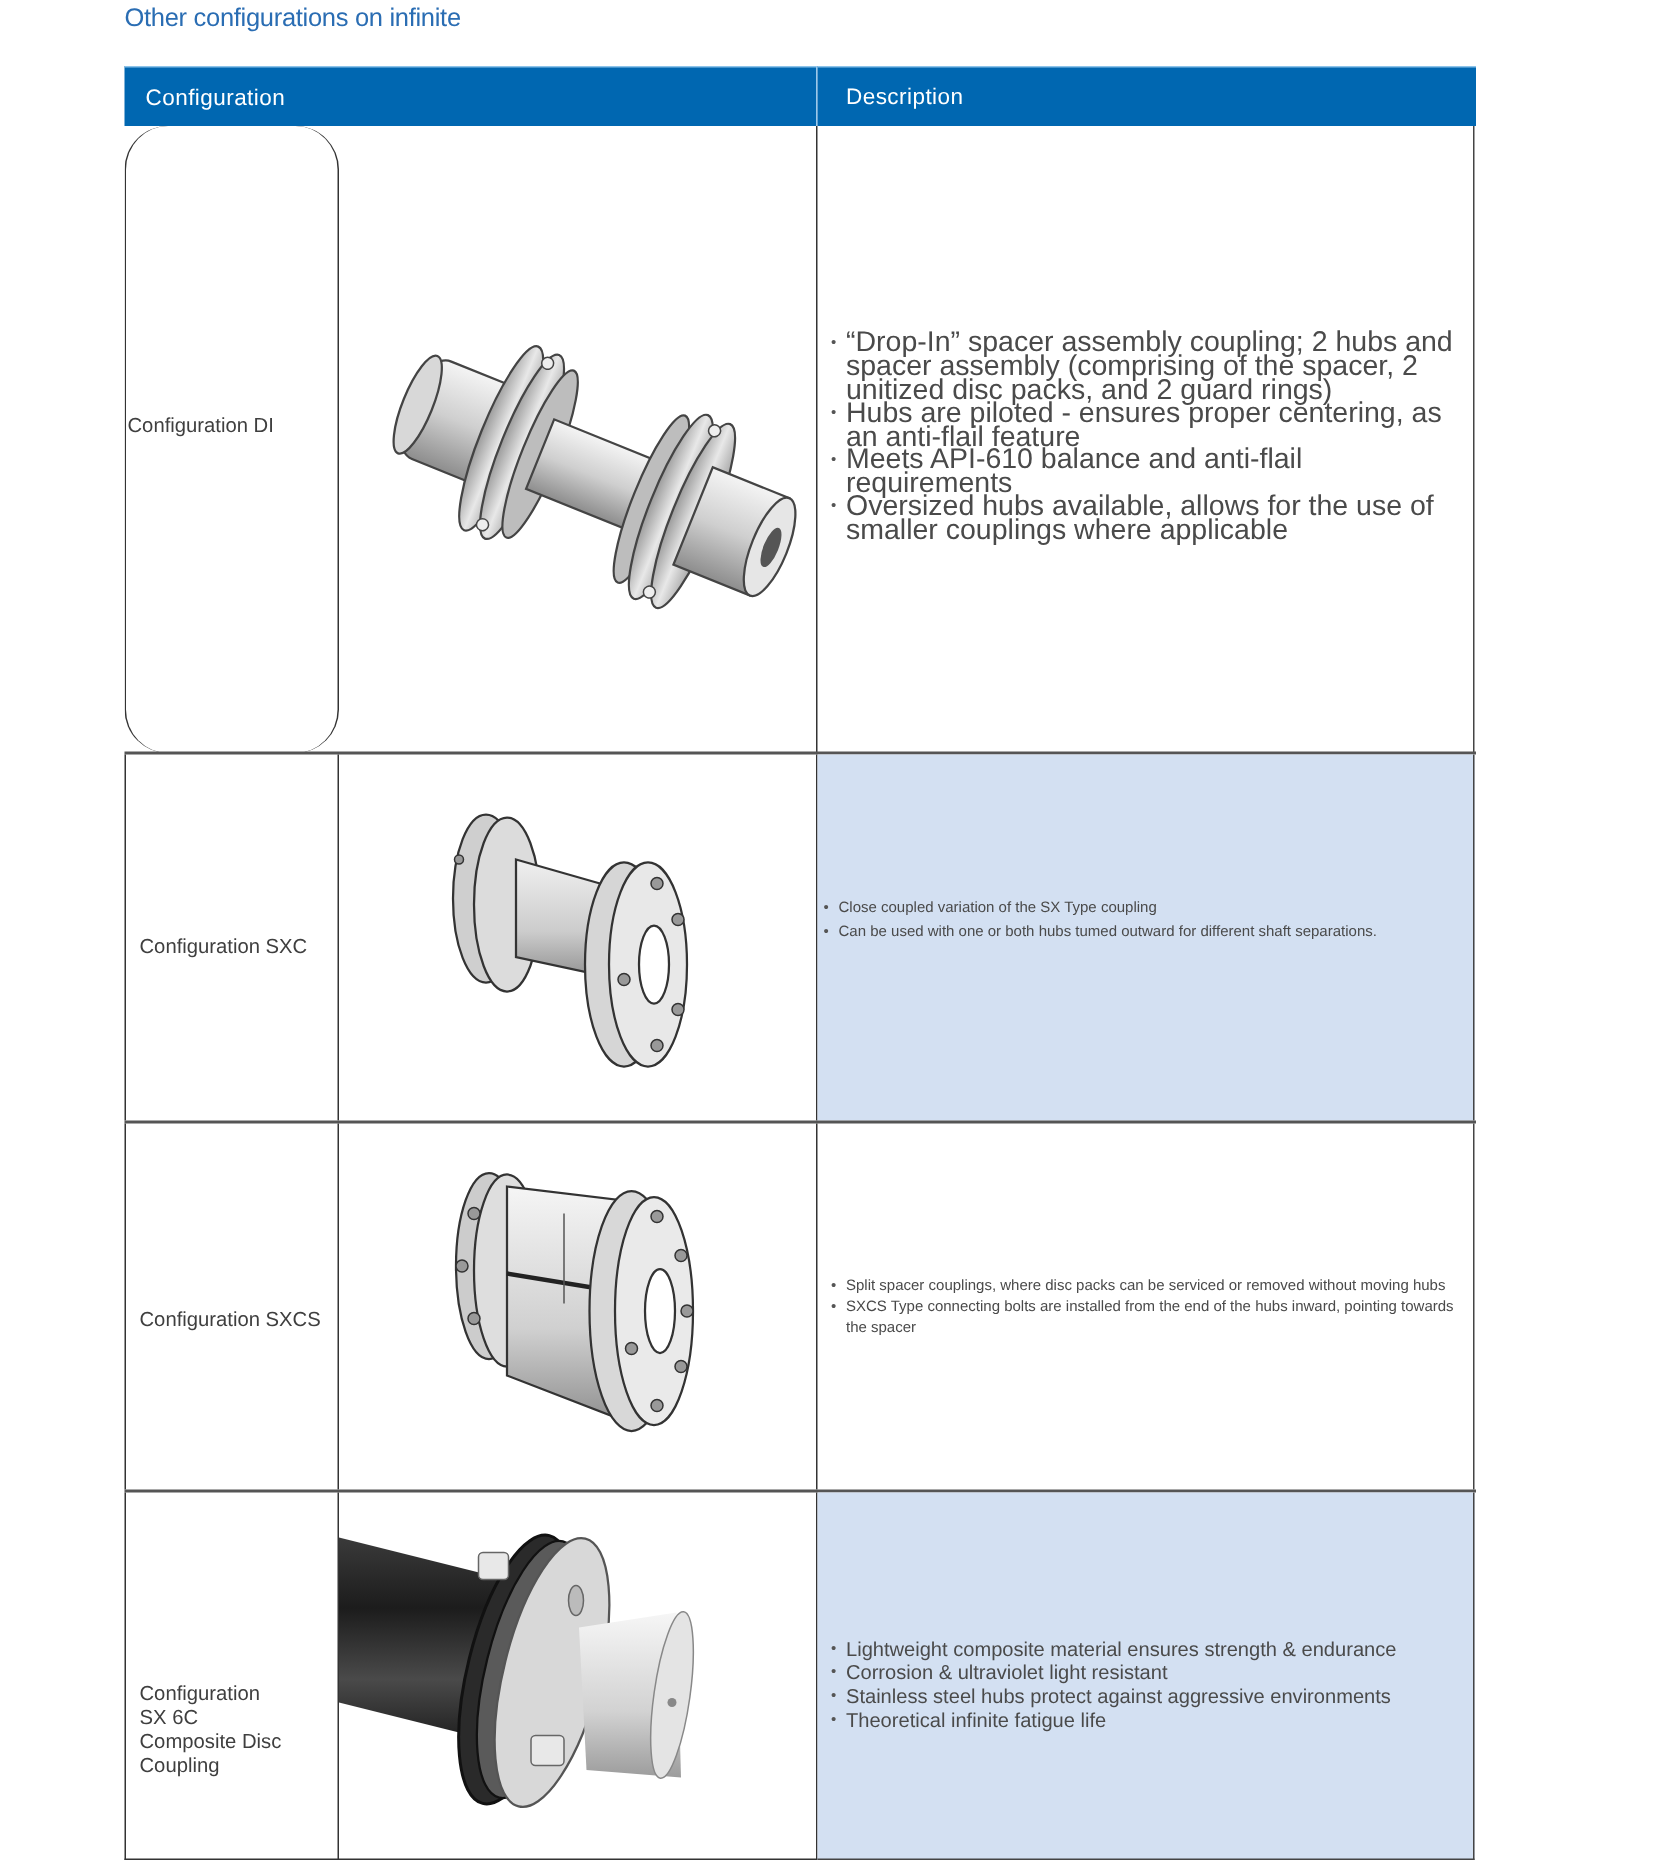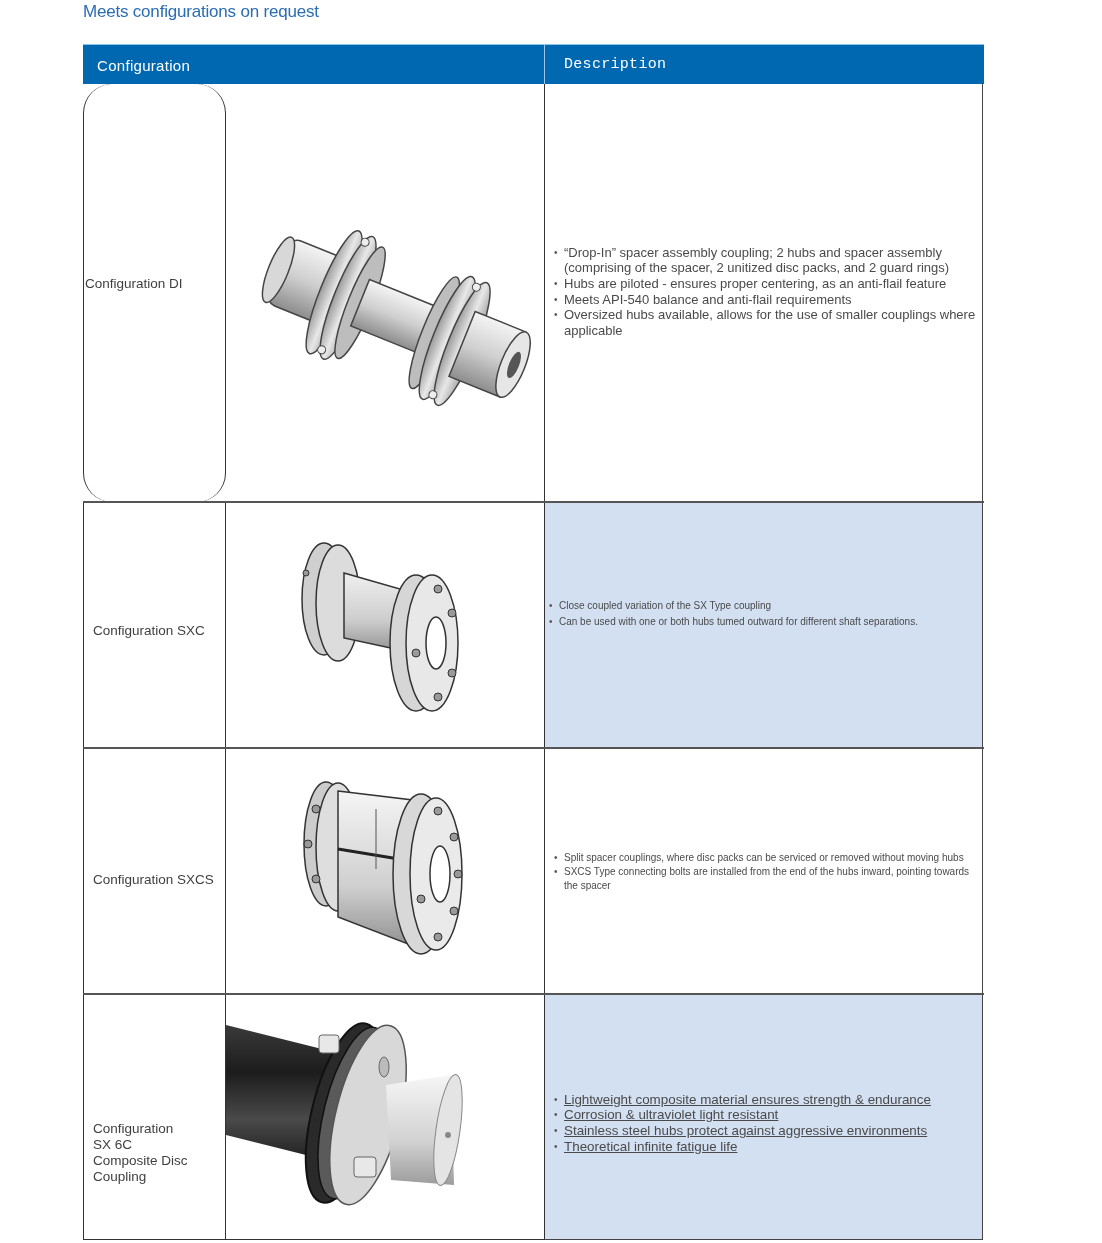--- a/index.html
+++ b/index.html
@@ -13,21 +13,21 @@
 
     .table {
       position: absolute; left: 83px; top: 44px; width: 901px; height: 1197px;
     }
     .hdr {
       position: absolute; top: 0; height: 40px; background: #0067b1;
       color: #ffffff; font-size: 15px; letter-spacing: 0.3px;
       display: flex; align-items: center;
     }
     .hdr-config { left: 0; width: 461px; padding-left: 14px; padding-top: 2px; border-top: 1px solid #8cc3ea; }
-    .hdr-desc { left: 462px; width: 439px; padding-left: 19px; border-top: 1px solid #8cc3ea; padding-bottom: 0; font-family: Liberation Mono, monospace; }
+    .hdr-desc { left: 462px; width: 439px; padding-left: 19px; border-top: 1px solid #8cc3ea; padding-bottom: 0; }
     .hdr-sep { position: absolute; left: 461px; top: 0; width: 1px; height: 40px; background: #9bc8ea; }
 
     .row { position: absolute; left: 0; width: 901px; }
     .cell { position: absolute; top: 0; height: 100%; }
     .cell-label {
       left: 0; width: 143px;
       border-left: 1.5px solid #333; border-right: 1px solid #333;
       display: flex; align-items: center;
       font-size: 13.5px; color: #3f3f3f; line-height: 16px;
     }
@@ -37,31 +37,31 @@
       display: flex; align-items: center;
     }
     .cell-desc.shaded { background: #d3e0f2; }
     .row-border { position: absolute; left: 0; width: 901px; height: 1.5px; background: #555; }
 
     ul.bullets { list-style: none; color: #4a4a4a; }
     ul.bullets li { position: relative; padding-left: 10px; }
     ul.bullets li::before {
       content: "•"; position: absolute; left: 0; top: 0; font-size: 10px; color: #555;
     }
-    .b1 { margin-left: 9px; font-size: 13px; line-height: 15.6px; }
+    .b1 { margin-left: 9px; font-size: 19px; line-height: 15.6px; }
     .b2 { margin-left: 4px; font-size: 10px; line-height: 15.6px; }
     .b3 { margin-left: 9px; font-size: 10px; line-height: 14px; }
     .b4 { margin-left: 9px; font-size: 13.4px; line-height: 15.6px; }
 
     svg { display: block; }
   </style>
 </head>
 <body>
 
-<div class="page-heading">Meets configurations on request</div>
+<div class="page-heading">Other configurations on infinite</div>
 
 <div class="table">
 
   <div class="hdr hdr-config">Configuration</div>
   <div class="hdr-sep"></div>
   <div class="hdr hdr-desc">Description</div>
 
   <div class="row" style="top:40px;height:418px;">
     <div class="cell cell-label" style="padding-left:1px;padding-bottom:18px;border-radius:29px;">
       <span>Configuration DI</span>
@@ -99,21 +99,21 @@
             <circle cx="230" cy="172" r="4" fill="#eee" stroke="#444"></circle>
             <circle cx="230" cy="288" r="4" fill="#eee" stroke="#444"></circle>
           </g>
         </g>
       </svg>
     </div>
     <div class="cell cell-desc">
       <ul class="bullets b1" style="margin-top:-3px;">
         <li>“Drop-In” spacer assembly coupling; 2 hubs and spacer assembly (comprising of the spacer, 2 unitized disc packs, and 2 guard rings)</li>
         <li>Hubs are piloted - ensures proper centering, as an anti-flail feature</li>
-        <li>Meets API-540 balance and anti-flail requirements</li>
+        <li>Meets API-610 balance and anti-flail requirements</li>
         <li>Oversized hubs available, allows for the use of smaller couplings where applicable</li>
       </ul>
     </div>
   </div>
   <div class="row-border" style="top:457px;"></div>
 
   <div class="row" style="top:459px;height:244px;">
     <div class="cell cell-label" style="padding-left:9px;padding-top:12px;">
       <span>Configuration SXC</span>
     </div>
@@ -220,21 +220,21 @@
         <ellipse cx="142" cy="120" rx="32" ry="92" transform="rotate(14 142 120)" fill="#d8d8d8" stroke="#555" stroke-width="1.5"></ellipse>
         <polygon points="160,90 225,80 228,190 165,185" fill="url(#hub4)"></polygon>
         <ellipse cx="222" cy="135" rx="12" ry="56" transform="rotate(8 222 135)" fill="#e4e4e4" stroke="#888" stroke-width="1"></ellipse>
         <circle cx="222" cy="140" r="3" fill="#888"></circle>
         <rect x="93" y="40" width="20" height="18" rx="3" fill="#e8e8e8" stroke="#666"></rect>
         <rect x="128" y="162" width="22" height="20" rx="3" fill="#e8e8e8" stroke="#666"></rect>
         <ellipse cx="158" cy="72" rx="5" ry="10" fill="#bbb" stroke="#666"></ellipse>
       </svg>
     </div>
     <div class="cell cell-desc shaded" style="border-bottom:1.5px solid #444;">
-      <ul class="bullets b4" style="margin-top:12px;text-decoration:underline;">
+      <ul class="bullets b4" style="margin-top:12px;">
         <li>Lightweight composite material ensures strength &amp; endurance</li>
         <li>Corrosion &amp; ultraviolet light resistant</li>
         <li>Stainless steel hubs protect against aggressive environments</li>
         <li>Theoretical infinite fatigue life</li>
       </ul>
     </div>
   </div>
 
 </div>
 

